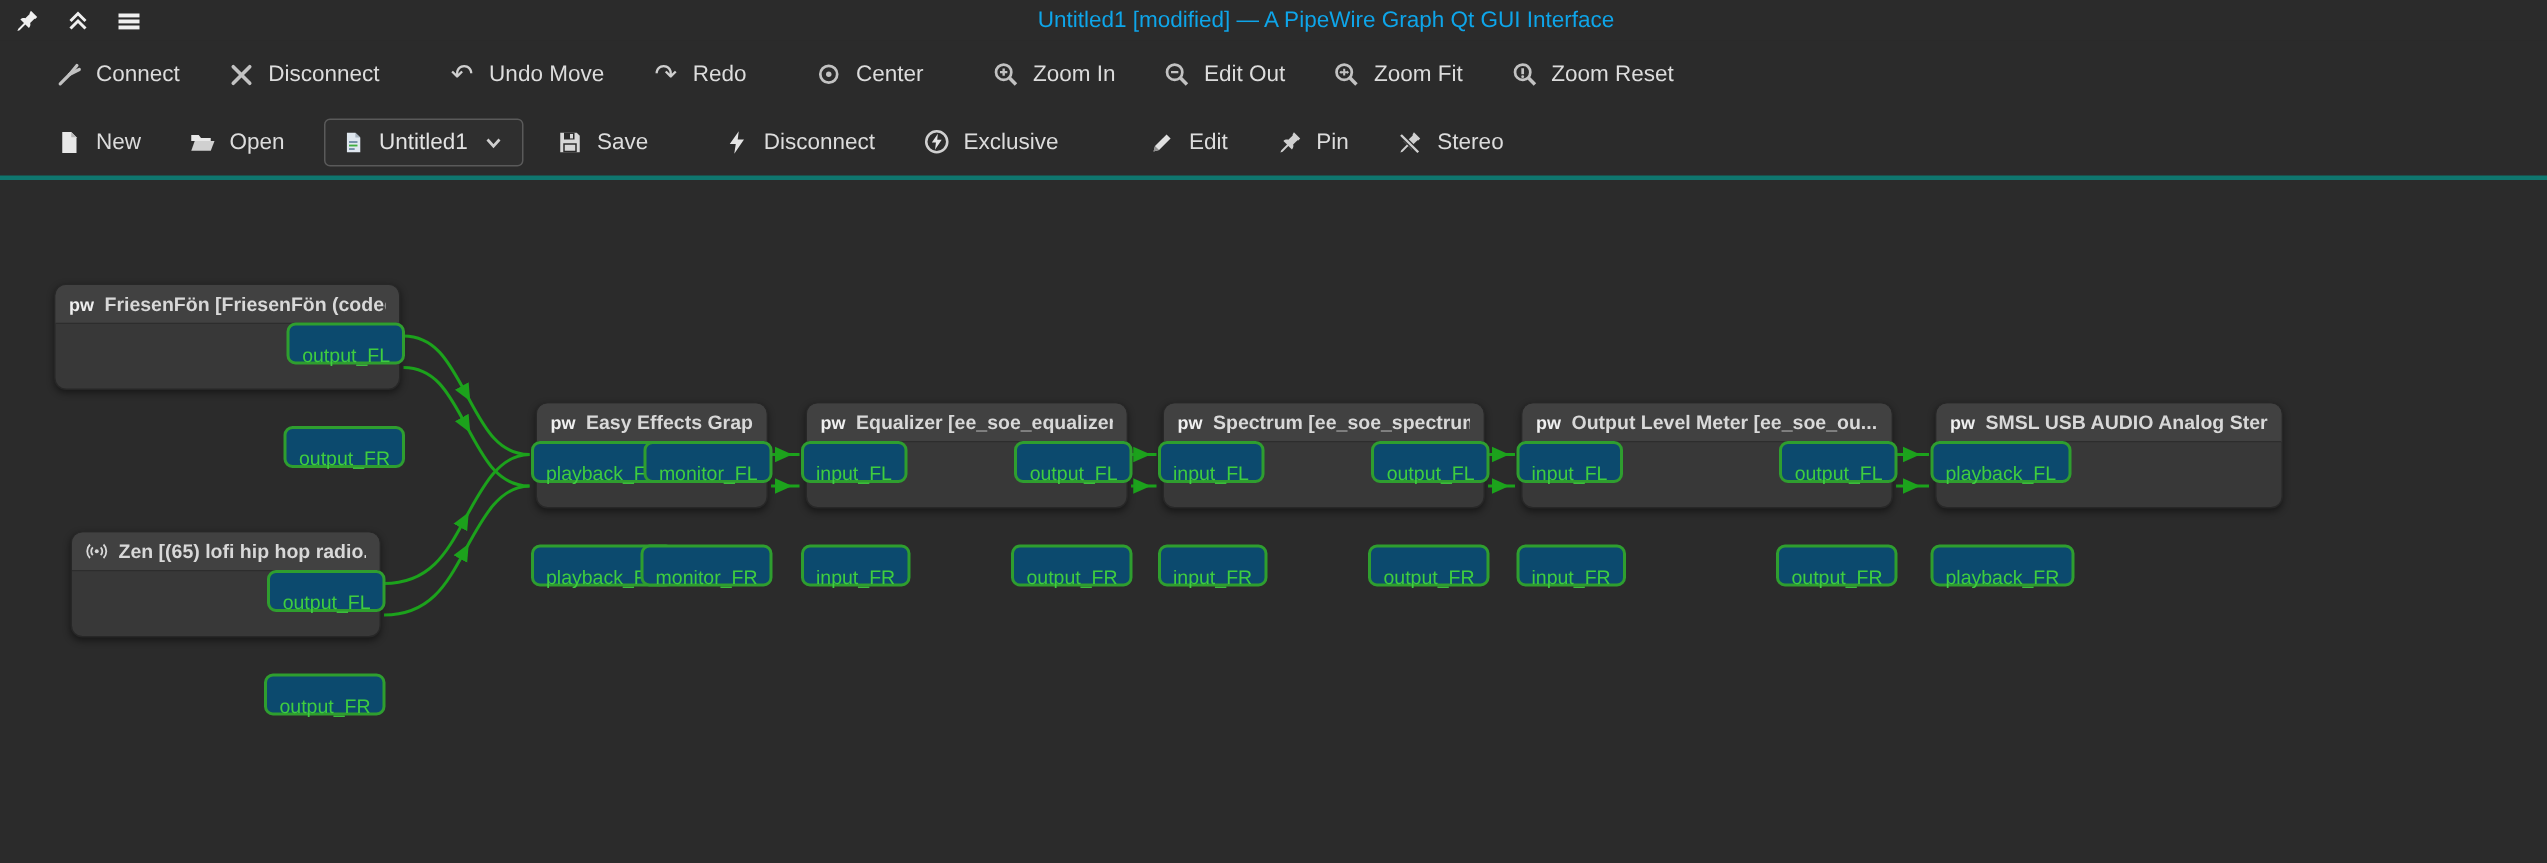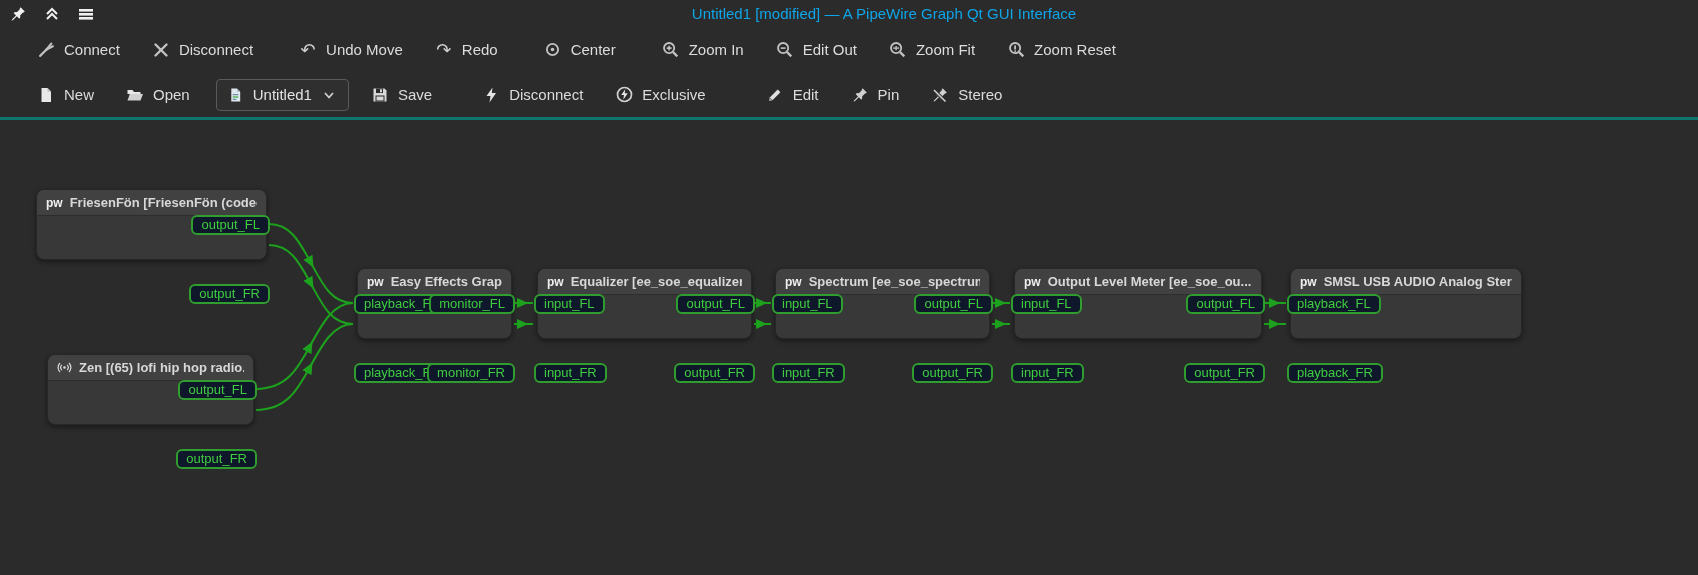--- a/index.html
+++ b/index.html
@@ -22,22 +22,22 @@
             padding:6px 10px;margin:0 10px 0 6px;background:#2f2f2f;color:#e2e2e2;font-size:15px;cursor:pointer;}
   
   .canvas{position:relative;width:1540px;height:458px;background:#2b2b2b;overflow:hidden;}
   .wires{position:absolute;left:0;top:0;z-index:1;}
   .node{position:absolute;z-index:2;background:#383838;border:1px solid #272727;border-radius:8px;
         box-shadow:0 2px 5px rgba(0,0,0,.45);}
   .node-header{display:flex;align-items:center;gap:7px;background:#414141;border-bottom:1px solid #2d2d2d;
         border-radius:7px 7px 0 0;padding:4px 9px;height:17px;cursor:move;}
   .node-title{font-size:13px;font-weight:bold;color:#d8d8d8;white-space:nowrap;overflow:hidden;}
   .node-icon{font-size:12px;font-weight:bold;color:#efefef;line-height:12px;letter-spacing:0;}
-  .port{position:absolute;box-sizing:border-box;height:20px;line-height:16px;padding:0 8px;
-        border:2px solid #2f9e2f;border-radius:6px;background:#0f172a;color:#3fcd3f;
+  .port{position:absolute;box-sizing:border-box;height:20px;line-height:16px;padding:12px 8px;
+        border:2px solid #2f9e2f;border-radius:6px;background:#0c4a6e;color:#3fcd3f;
         font-size:13px;white-space:nowrap;cursor:crosshair;}
   .port.in{left:-4px;}
   .port.out{right:-4px;}
   .row-fl{top:25px;}
   .row-fr{top:46px;margin-top:48px;}
 </style>
 </head>
 <body>
 
 <div class="titlebar">

